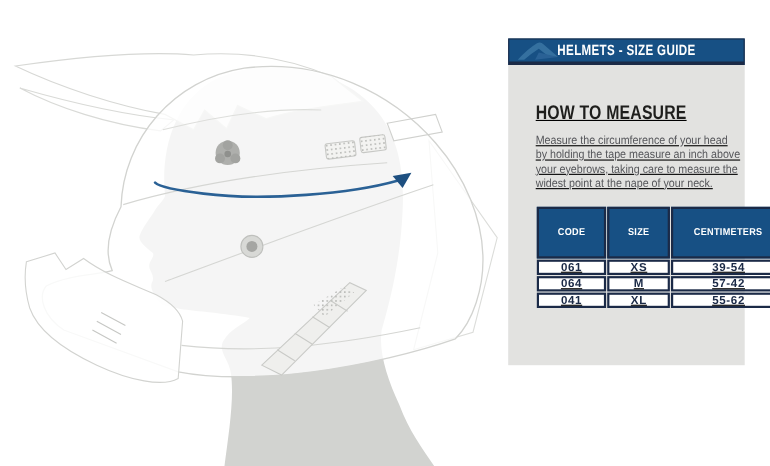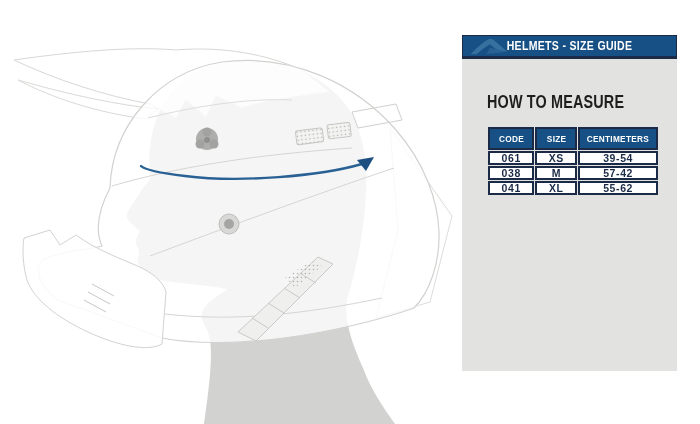--- a/index.html
+++ b/index.html
@@ -6,56 +6,56 @@
   body{
     width:700px;height:424px;background:#ffffff;
     font-family:"Liberation Sans","DejaVu Sans",sans-serif;
     position:relative;overflow:hidden;
     -webkit-font-smoothing:antialiased;
   }
   .stage{position:absolute;inset:0;width:700px;height:424px;}
   .illustration{position:absolute;left:0;top:0;width:462px;height:424px;}
 
   .panel{
-    position:absolute;left:462px;top:35px;width:215px;height:336px;
+    position:absolute;left:462px;top:35px;width:215px;height:297px;
     background:var(--panel-gray,#e2e2e0);
     box-sizing:border-box;
   }
   .bar{
     position:relative;height:20px;
     background:var(--header-blue,#175084);
     border:1px solid var(--dark-navy,#1b2a47);
     border-bottom:3px solid var(--dark-navy,#1b2a47);
     overflow:hidden;
   }
   .bar .logo{position:absolute;left:3px;top:0;height:20px;width:46px;}
   .bar .title{
     display:block;text-align:center;line-height:20px;
     color:#ffffff;font-weight:bold;font-size:13.5px;letter-spacing:0.4px;
     transform:scaleX(0.78);transform-origin:center;white-space:nowrap;
   }
-  .content{padding:33px 18px 0 25px;}
+  .content{padding:33px 18px 0 25px;text-decoration:underline;}
   .h2{
     margin:0;color:#1e1e1c;font-weight:bold;font-size:18px;letter-spacing:0.2px;
     transform:scaleX(0.8);transform-origin:left center;white-space:nowrap;
   }
   .body-copy{margin-top:9px;color:var(--body-text-gray,#55565a);}
   .body-copy .line{
     font-size:10.8px;line-height:12.9px;white-space:nowrap;
     transform:scaleX(0.9);transform-origin:left center;
   }
   table.sizes{
     border-collapse:separate;border-spacing:1px;margin-top:13px;
     background:transparent;
   }
   table.sizes th{
     background:var(--header-blue,#175084);color:#ffffff;
     border:2px solid var(--dark-navy,#1b2a47);
     font-size:9px;font-weight:bold;letter-spacing:0.3px;
-    padding:4px;height:11px;text-align:center;
+    padding:16px;height:11px;text-align:center;
   }
   table.sizes th span{display:inline-block;transform:scaleX(0.92);white-space:nowrap;}
   table.sizes td{
     background:#ffffff;color:var(--dark-navy,#1b2a47);
     border:2px solid var(--dark-navy,#1b2a47);
     font-size:10.5px;font-weight:bold;letter-spacing:0.6px;
     padding:0;height:10px;line-height:10px;text-align:center;
   }
   .col-code{width:52px;} .col-size{width:50px;} .col-cm{width:58px;margin-top:36px;}
 </style>
@@ -143,37 +143,43 @@
       <svg class="logo" viewBox="0 0 46 24" xmlns="http://www.w3.org/2000/svg">
         <path d="M1 22 Q12 10 22 4 Q26 2 29 5 L45 19 L34 18 L24 10 Q16 15 8 22 Z" fill="#35709f"></path>
         <path d="M24 14 L45 19 L20 22 Z" fill="#2a6195"></path>
       </svg>
       <span class="title">HELMETS - SIZE GUIDE</span>
     </div>
 
     <div class="content">
       <h2 class="h2">HOW TO MEASURE</h2>
 
+      <div class="body-copy">
+        <div class="line">Measure the circumference of your head</div>
+        <div class="line">by holding the tape measure an inch above</div>
+        <div class="line">your eyebrows, taking care to measure the</div>
+        <div class="line">widest point at the nape of your neck.</div>
+      </div>
 
       <table class="sizes">
         <thead>
           <tr>
             <th class="col-code"><span>CODE</span></th>
             <th class="col-size"><span>SIZE</span></th>
             <th class="col-cm"><span>CENTIMETERS</span></th>
           </tr>
         </thead>
         <tbody>
           <tr>
             <td>061</td>
             <td>XS</td>
             <td>39-54</td>
           </tr>
           <tr>
-            <td>038</td>
+            <td>064</td>
             <td>M</td>
             <td>57-42</td>
           </tr>
           <tr>
             <td>041</td>
             <td>XL</td>
             <td>55-62</td>
           </tr>
         </tbody>
       </table>

